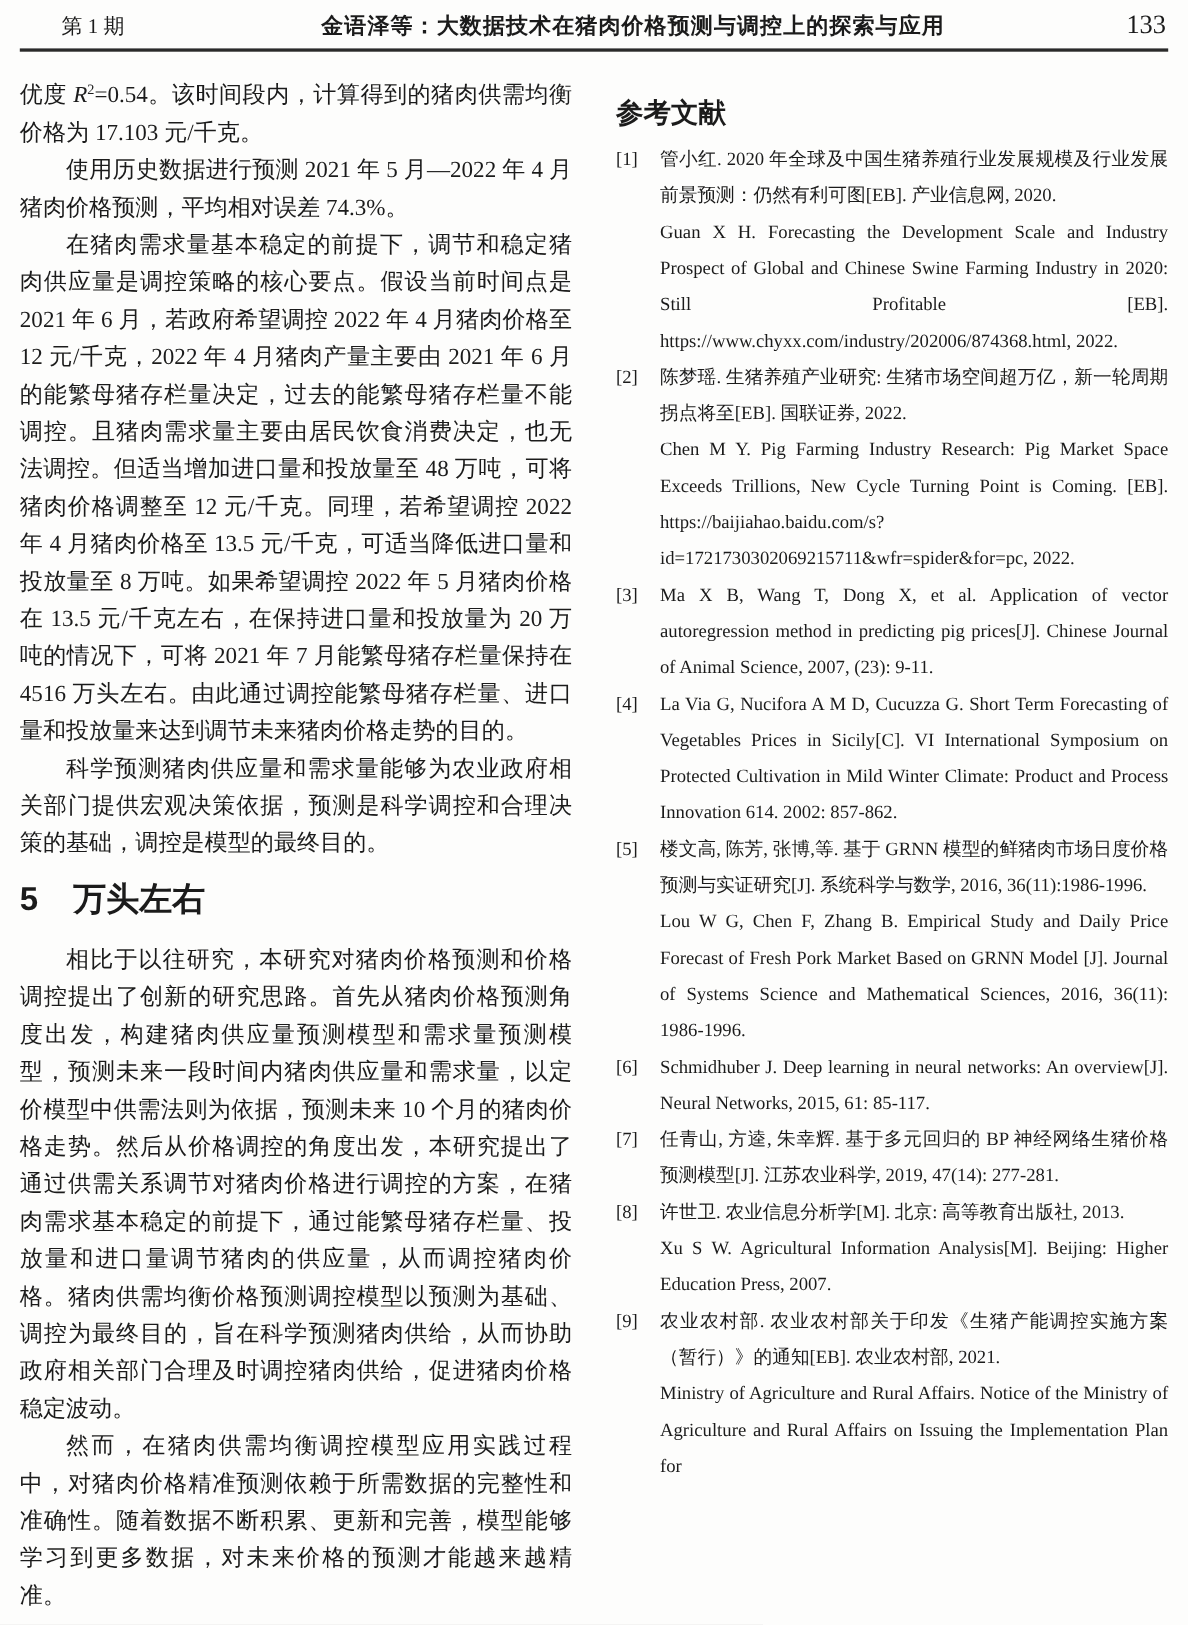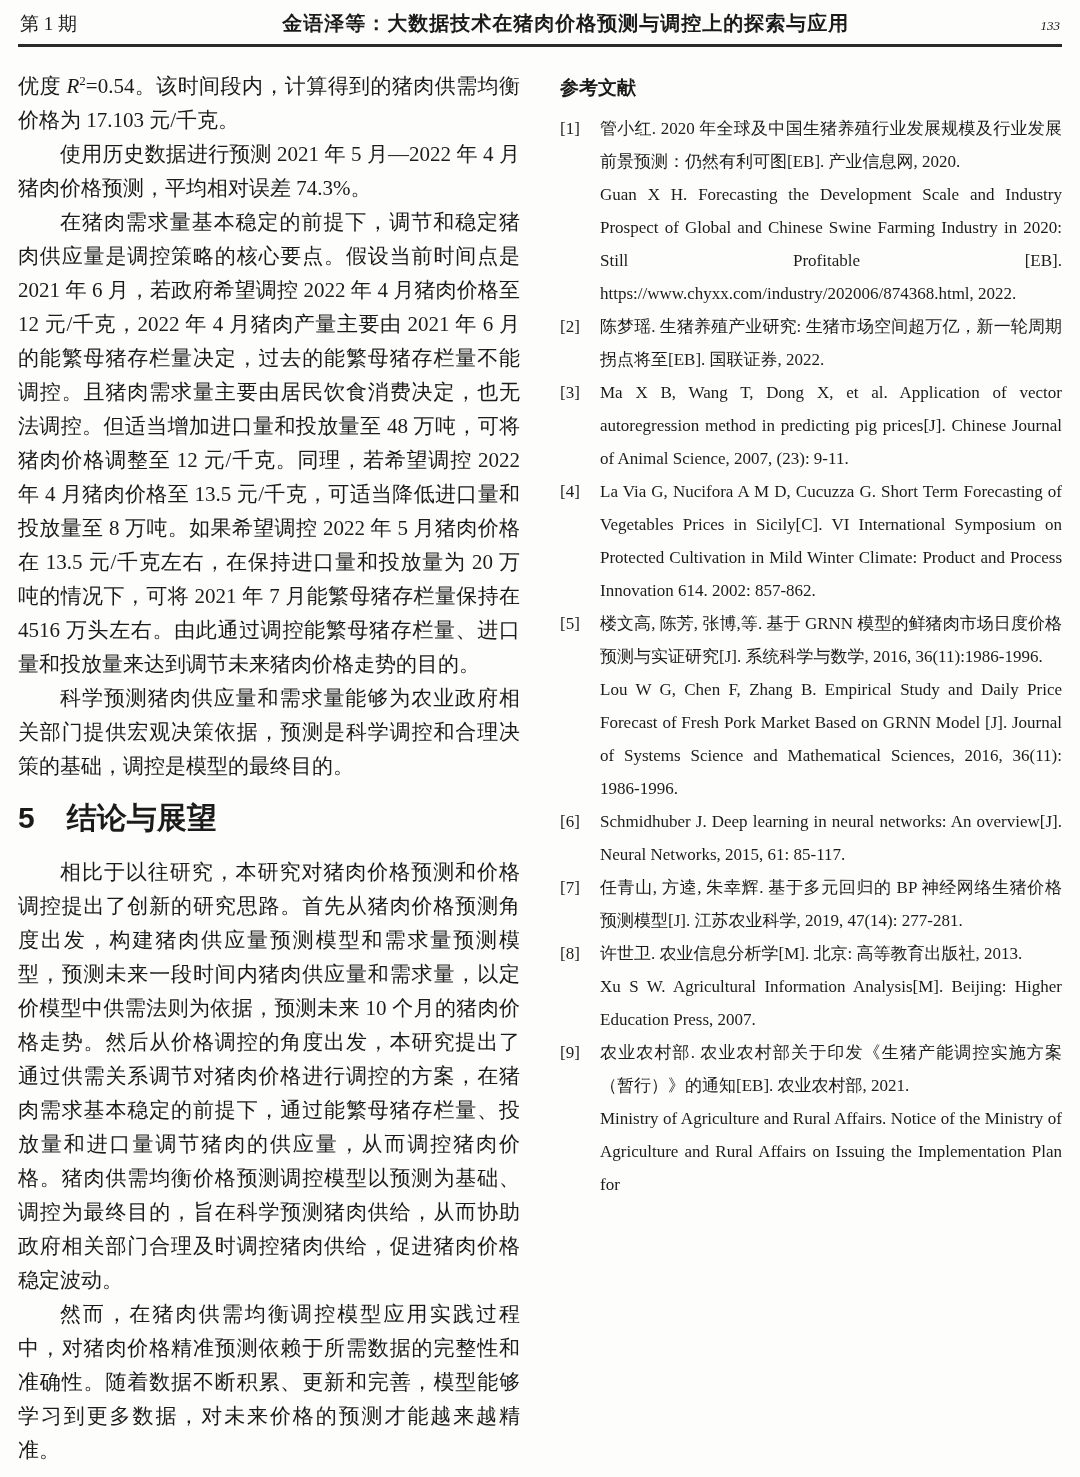--- a/index.html
+++ b/index.html
@@ -13,31 +13,31 @@
     color: #1b1b1b;
     overflow: hidden;
     font-family: "Liberation Serif", "DejaVu Serif", serif;
   }
   
   .hdr {
     display: flex;
     align-items: baseline;
     padding: 10px 20px 0 20px;
   }
-  .hdr .issue { font-size: 19px; white-space: nowrap; }
+  .hdr .issue { font-size: 19px; white-space: nowrap; margin-left: 36px; }
   .hdr .running-title {
     flex: 1;
     text-align: center;
     font-family: "Liberation Sans", "DejaVu Sans", sans-serif;
     font-weight: bold;
     font-size: 20px;
     letter-spacing: 1px;
     padding-left: 14px;
   }
-  .hdr .pageno { font-size: 13px; white-space: nowrap; font-style: italic; }
+  .hdr .pageno { font-size: 24px; white-space: nowrap; }
   .hdr-rule {
     margin: 7px 18px 0 18px;
     border-bottom: 3px solid #2a2a2a;
   }
   
   .cols {
     display: flex;
     gap: 40px;
     padding: 22px 18px 0 18px;
   }
@@ -56,22 +56,22 @@
     font-size: 30px;
     margin: 18px 0 20px 0;
     text-indent: 0;
   }
   .section-heading .secnum { margin-right: 32px; }
   
   .col-right { font-size: 17px; line-height: 33px; }
   .ref-heading {
     font-family: "Liberation Sans", "DejaVu Sans", sans-serif;
     font-weight: bold;
-    font-size: 19px;
-    margin: 2px 0 8px 0;
+    font-size: 25px;
+    margin: 18px 0 8px 0;
   }
   .refs { list-style: none; }
   .ref { display: flex; align-items: flex-start; }
   .ref-label { flex: 0 0 40px; white-space: nowrap; }
   .ref-body { flex: 1; text-align: justify; }
   .ref-body p { margin: 0; }
   .ref-body p:empty { display: none; }
   .ref-en { word-break: break-word; }
 </style>
 </head>
@@ -88,40 +88,41 @@
 
   <main class="cols">
 
     <section class="col col-left">
       <p class="noindent"><span>优度 </span><span class="rvar">R</span><sup>2</sup><span>=0.54。该时间段内，计算得到的猪肉供需均衡价格为 17.103 元/千克。</span></p>
       <p>使用历史数据进行预测 2021 年 5 月—2022 年 4 月猪肉价格预测，平均相对误差 74.3%。</p>
       <p>在猪肉需求量基本稳定的前提下，调节和稳定猪肉供应量是调控策略的核心要点。假设当前时间点是 2021 年 6 月，若政府希望调控 2022 年 4 月猪肉价格至 12 元/千克，2022 年 4 月猪肉产量主要由 2021 年 6 月的能繁母猪存栏量决定，过去的能繁母猪存栏量不能调控。且猪肉需求量主要由居民饮食消费决定，也无法调控。但适当增加进口量和投放量至 48 万吨，可将猪肉价格调整至 12 元/千克。同理，若希望调控 2022 年 4 月猪肉价格至 13.5 元/千克，可适当降低进口量和投放量至 8 万吨。如果希望调控 2022 年 5 月猪肉价格在 13.5 元/千克左右，在保持进口量和投放量为 20 万吨的情况下，可将 2021 年 7 月能繁母猪存栏量保持在 4516 万头左右。由此通过调控能繁母猪存栏量、进口量和投放量来达到调节未来猪肉价格走势的目的。</p>
       <p>科学预测猪肉供应量和需求量能够为农业政府相关部门提供宏观决策依据，预测是科学调控和合理决策的基础，调控是模型的最终目的。</p>
       <h2 class="section-heading">
         <span class="secnum">5</span>
-        <span class="sectitle">结论与展望</span>
+        <span class="sectitle">万头左右</span>
       </h2>
       <p>相比于以往研究，本研究对猪肉价格预测和价格调控提出了创新的研究思路。首先从猪肉价格预测角度出发，构建猪肉供应量预测模型和需求量预测模型，预测未来一段时间内猪肉供应量和需求量，以定价模型中供需法则为依据，预测未来 10 个月的猪肉价格走势。然后从价格调控的角度出发，本研究提出了通过供需关系调节对猪肉价格进行调控的方案，在猪肉需求基本稳定的前提下，通过能繁母猪存栏量、投放量和进口量调节猪肉的供应量，从而调控猪肉价格。猪肉供需均衡价格预测调控模型以预测为基础、调控为最终目的，旨在科学预测猪肉供给，从而协助政府相关部门合理及时调控猪肉供给，促进猪肉价格稳定波动。</p>
       <p>然而，在猪肉供需均衡调控模型应用实践过程中，对猪肉价格精准预测依赖于所需数据的完整性和准确性。随着数据不断积累、更新和完善，模型能够学习到更多数据，对未来价格的预测才能越来越精准。</p>
     </section>
 
     <section class="col col-right">
       <h2 class="ref-heading">参考文献</h2>
       <ol class="refs">
         <li class="ref">
           <span class="ref-label">[1]</span>
           <div class="ref-body">
               <p class="ref-zh">管小红. 2020 年全球及中国生猪养殖行业发展规模及行业发展前景预测：仍然有利可图[EB]. 产业信息网, 2020.</p>
               <p class="ref-en">Guan X H. Forecasting the Development Scale and Industry Prospect of Global and Chinese Swine Farming Industry in 2020: Still Profitable [EB]. https://www.chyxx.com/industry/202006/874368.html, 2022.</p>
             </div>
         </li>
         <li class="ref">
           <span class="ref-label">[2]</span>
           <div class="ref-body">
               <p class="ref-zh">陈梦瑶. 生猪养殖产业研究: 生猪市场空间超万亿，新一轮周期拐点将至[EB]. 国联证券, 2022.</p>
+              <p class="ref-en">Chen M Y. Pig Farming Industry Research: Pig Market Space Exceeds Trillions, New Cycle Turning Point is Coming. [EB]. https://baijiahao.baidu.com/s?id=1721730302069215711&amp;wfr=spider&amp;for=pc, 2022.</p>
             </div>
         </li>
         <li class="ref">
           <span class="ref-label">[3]</span>
           <div class="ref-body">
               <p class="ref-en">Ma X B, Wang T, Dong X, et al. Application of vector autoregression method in predicting pig prices[J]. Chinese Journal of Animal Science, 2007, (23): 9-11.</p>
             </div>
         </li>
         <li class="ref">
           <span class="ref-label">[4]</span>

